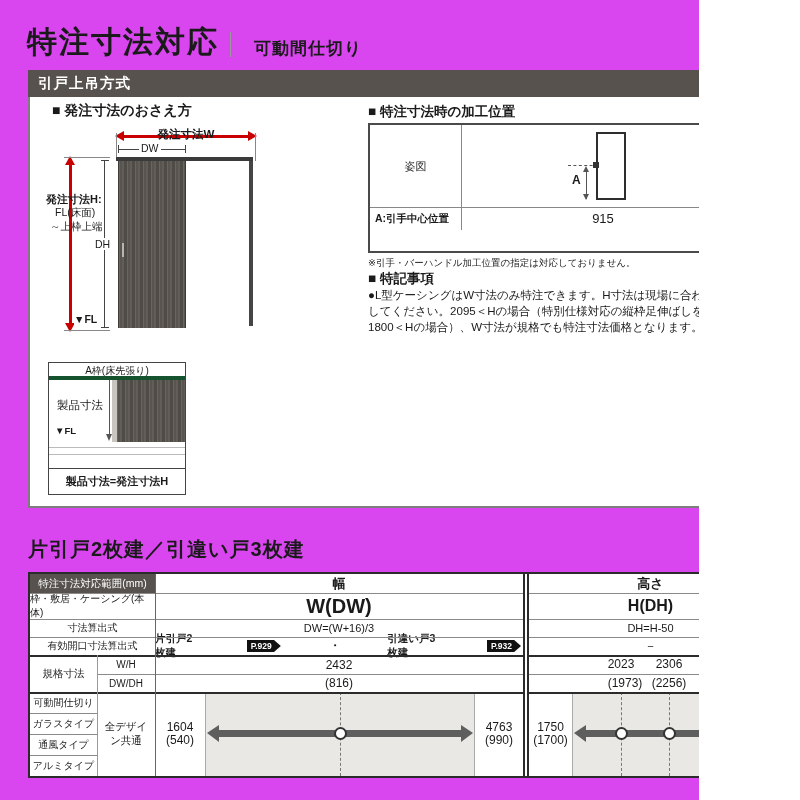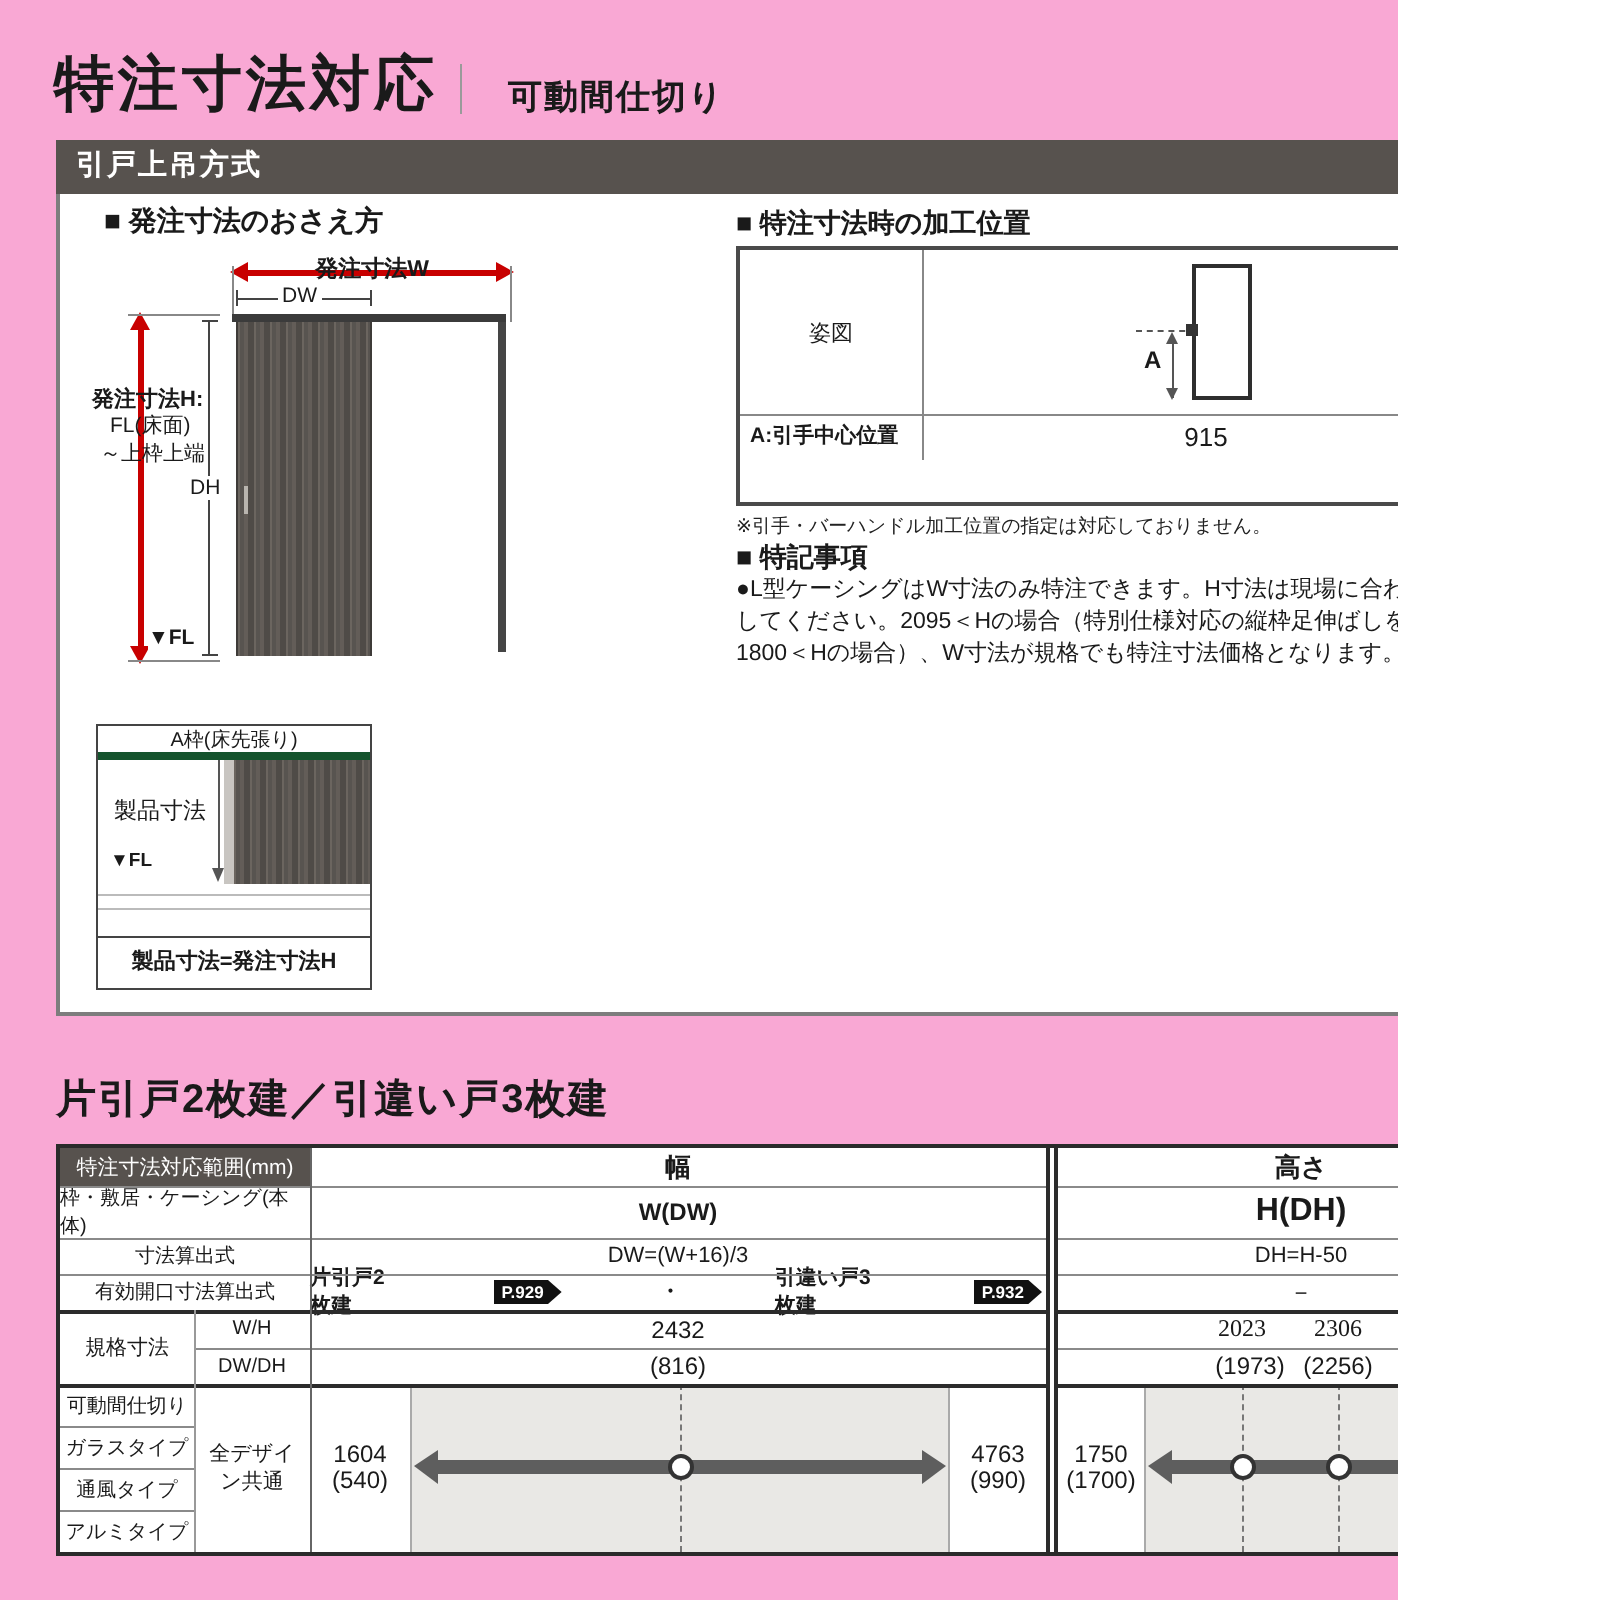--- a/index.html
+++ b/index.html
@@ -1,18 +1,18 @@
 <!DOCTYPE html>
 <html><head>
 <meta charset="utf-8">
 <style>
   * { margin:0; padding:0; box-sizing:border-box; }
   html,body { background:#fff; }
   .page {
-    position:relative; width:699px; height:800px; background:#f9a8d4;
+    position:relative; width:699px; height:800px; background:#d946ef;
     font-family:"Liberation Sans","DejaVu Sans",sans-serif; color:#1a1a1a;
     overflow:hidden;
   }
   .abs { position:absolute; }
   .b { font-weight:bold; }
   .ctr { text-align:center; }
 
   
   .title { left:27px; top:22px; font-size:30px; font-weight:bold; letter-spacing:2px; }
   .title-divider { left:230px; top:32px; width:1px; height:25px; background:#9a9a9a; }
@@ -185,21 +185,21 @@
 
   <div class="abs bot-heading">片引戸2枚建／引違い戸3枚建</div>
 
   <div class="abs tbl">
 
     <div class="cell dark-cell" style="left:0;top:0;width:125px;height:19px;">特注寸法対応範囲(mm)</div>
     <div class="cell b" style="left:125px;top:0;width:368px;height:19px;font-size:13px;">幅</div>
     <div class="cell b" style="left:499px;top:0;width:243px;height:19px;font-size:13px;">高さ</div>
 
     <div class="cell" style="left:0;top:19px;width:125px;height:26px;font-size:10px;">枠・敷居・ケーシング(本体)</div>
-    <div class="cell b" style="left:125px;top:19px;width:368px;height:26px;font-size:12px;">W(DW)</div>
+    <div class="cell b" style="left:125px;top:19px;width:368px;height:26px;font-size:20px;">W(DW)</div>
     <div class="cell b" style="left:499px;top:19px;width:243px;height:26px;font-size:16px;">H(DH)</div>
 
     <div class="cell" style="left:0;top:45px;width:125px;height:18px;font-size:10px;">寸法算出式</div>
     <div class="cell" style="left:125px;top:45px;width:368px;height:18px;font-size:11px;">DW=(W+16)/3</div>
     <div class="cell" style="left:499px;top:45px;width:243px;height:18px;font-size:11px;">DH=H-50</div>
 
     <div class="cell" style="left:0;top:63px;width:125px;height:18px;font-size:10px;">有効開口寸法算出式</div>
     <div class="cell b" style="left:125px;top:63px;width:368px;height:18px;font-size:10.5px;gap:47px;">
       <span>片引戸2枚建</span>
       <span class="badge">P.929</span>
@@ -208,21 +208,21 @@
       <span class="badge">P.932</span>
     </div>
     <div class="cell" style="left:499px;top:63px;width:243px;height:18px;font-size:12px;">－</div>
 
     <div class="cell" style="left:0;top:81px;width:67px;height:37px;font-size:10.5px;">規格寸法</div>
     <div class="cell" style="left:67px;top:81px;width:58px;height:19px;font-size:10px;">W/H</div>
     <div class="cell" style="left:67px;top:100px;width:58px;height:18px;font-size:10px;">DW/DH</div>
 
     <div class="cell" style="left:125px;top:81px;width:368px;height:19px;font-size:12px;">2432</div>
     <div class="cell" style="left:125px;top:100px;width:368px;height:18px;font-size:12px;">(816)</div>
-    <div class="abs" style="left:499px;top:81px;width:243px;height:19px;font-family:Liberation Serif, serif;">
+    <div class="abs" style="left:499px;top:81px;width:243px;height:19px;">
       <span class="abs ctr" style="left:72px;top:2px;width:40px;font-size:12px;">2023</span>
       <span class="abs ctr" style="left:120px;top:2px;width:40px;font-size:12px;">2306</span>
     </div>
     <div class="abs" style="left:499px;top:100px;width:243px;height:18px;">
       <span class="abs ctr" style="left:71px;top:2px;width:50px;font-size:12px;">(1973)</span>
       <span class="abs ctr" style="left:115px;top:2px;width:50px;font-size:12px;">(2256)</span>
     </div>
 
     <div class="cell" style="left:0;top:118px;width:67px;height:21px;font-size:10px;">可動間仕切り</div>
     <div class="cell" style="left:0;top:139px;width:67px;height:21px;font-size:10px;">ガラスタイプ</div>

